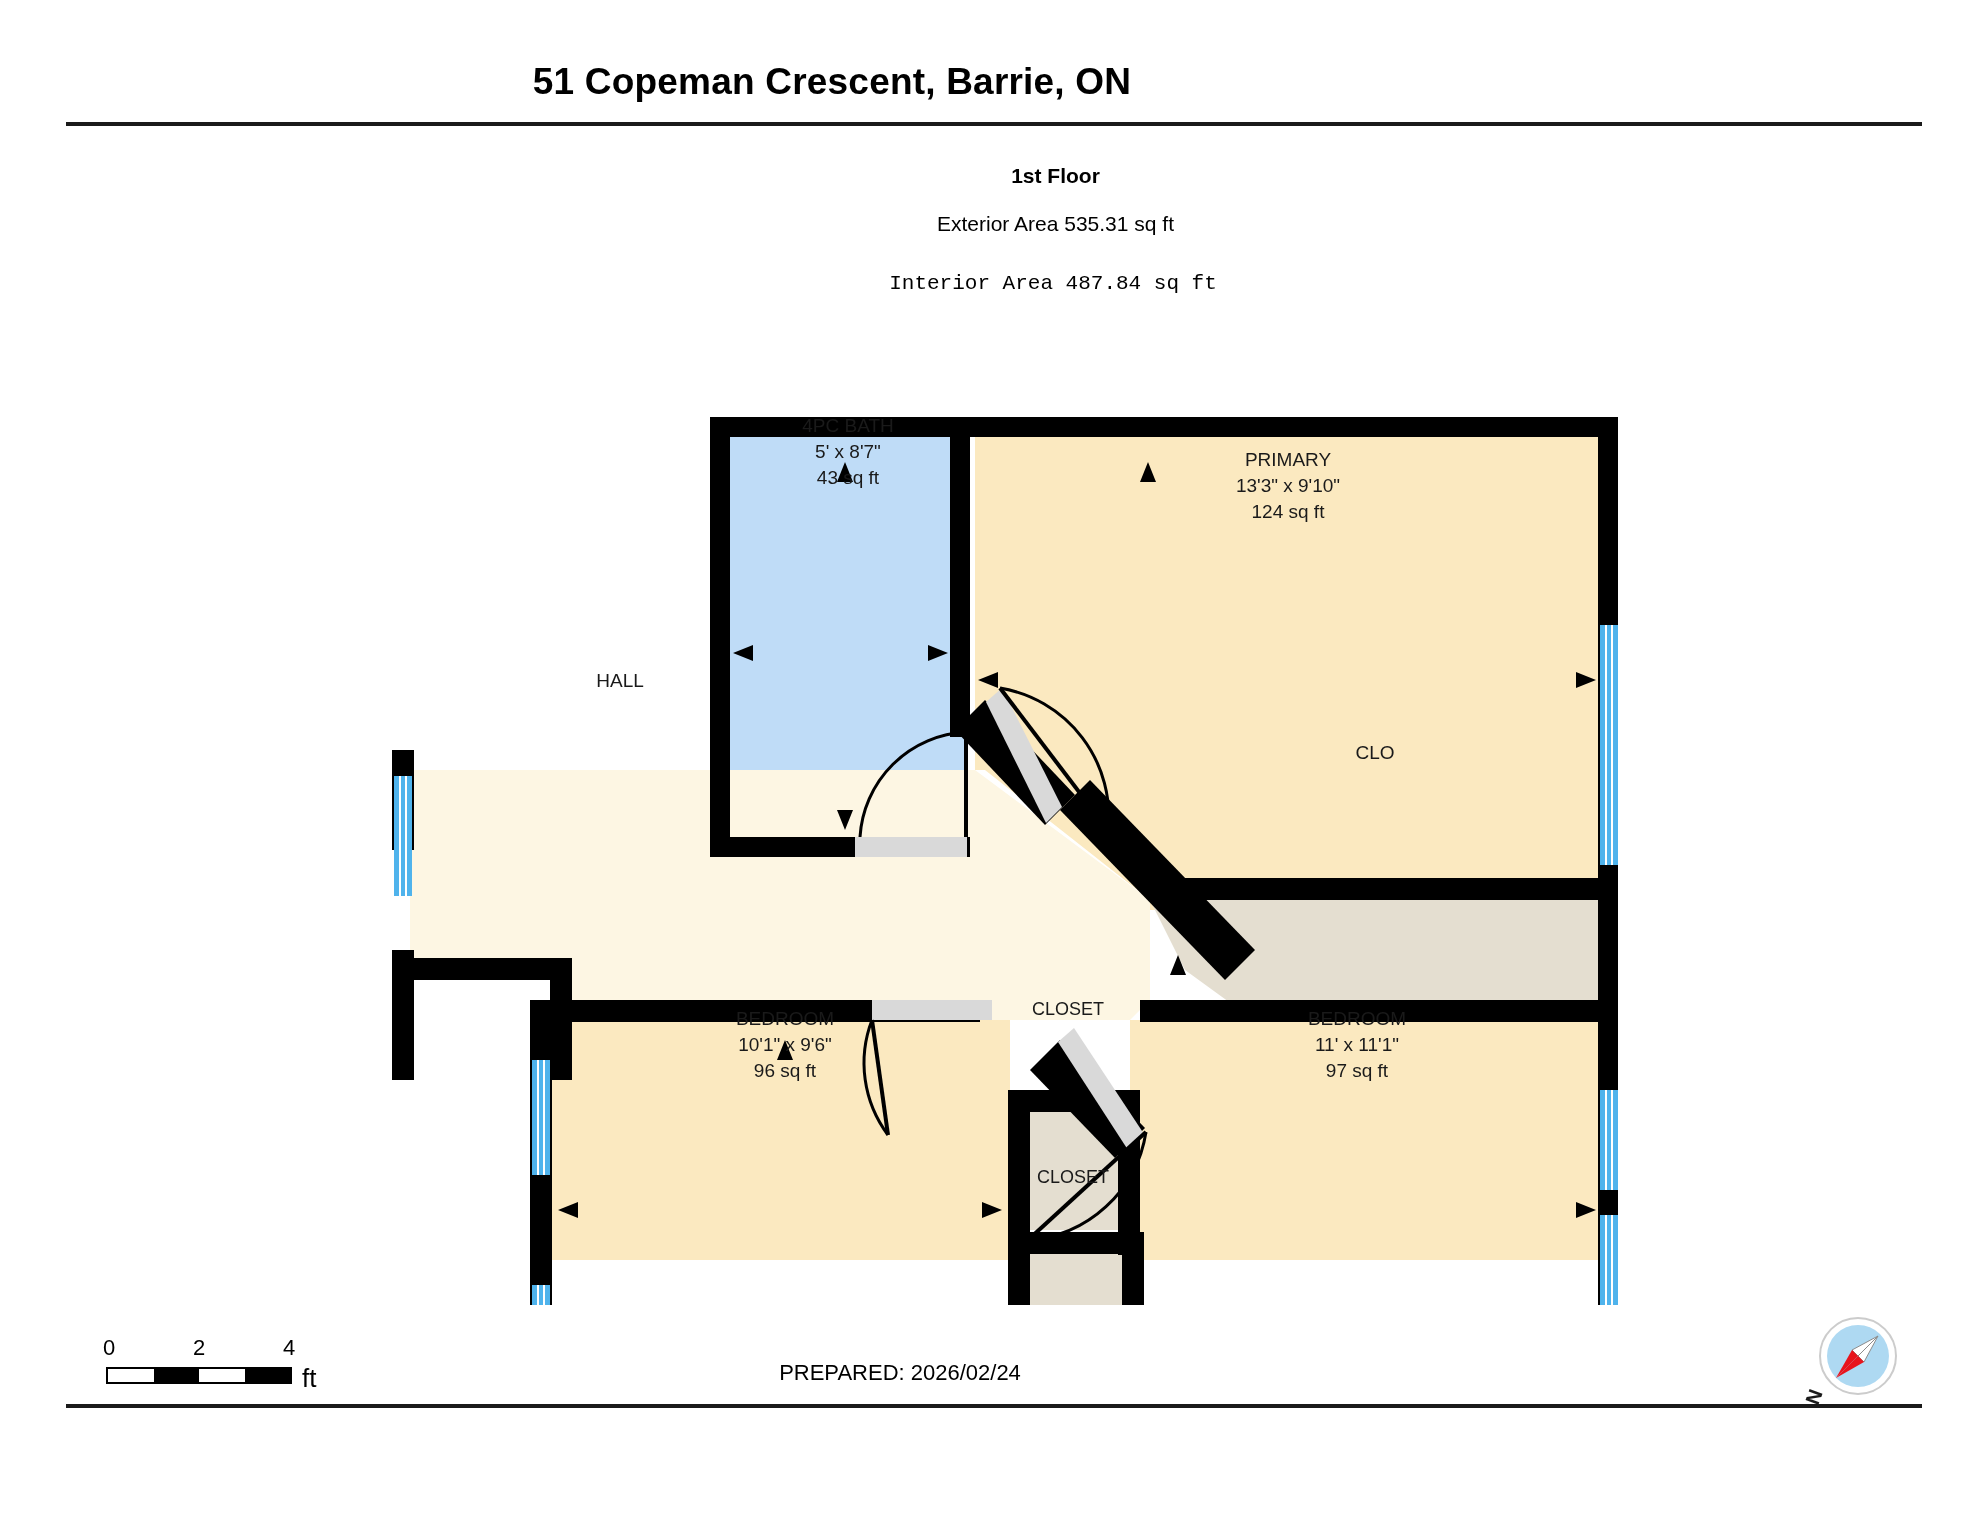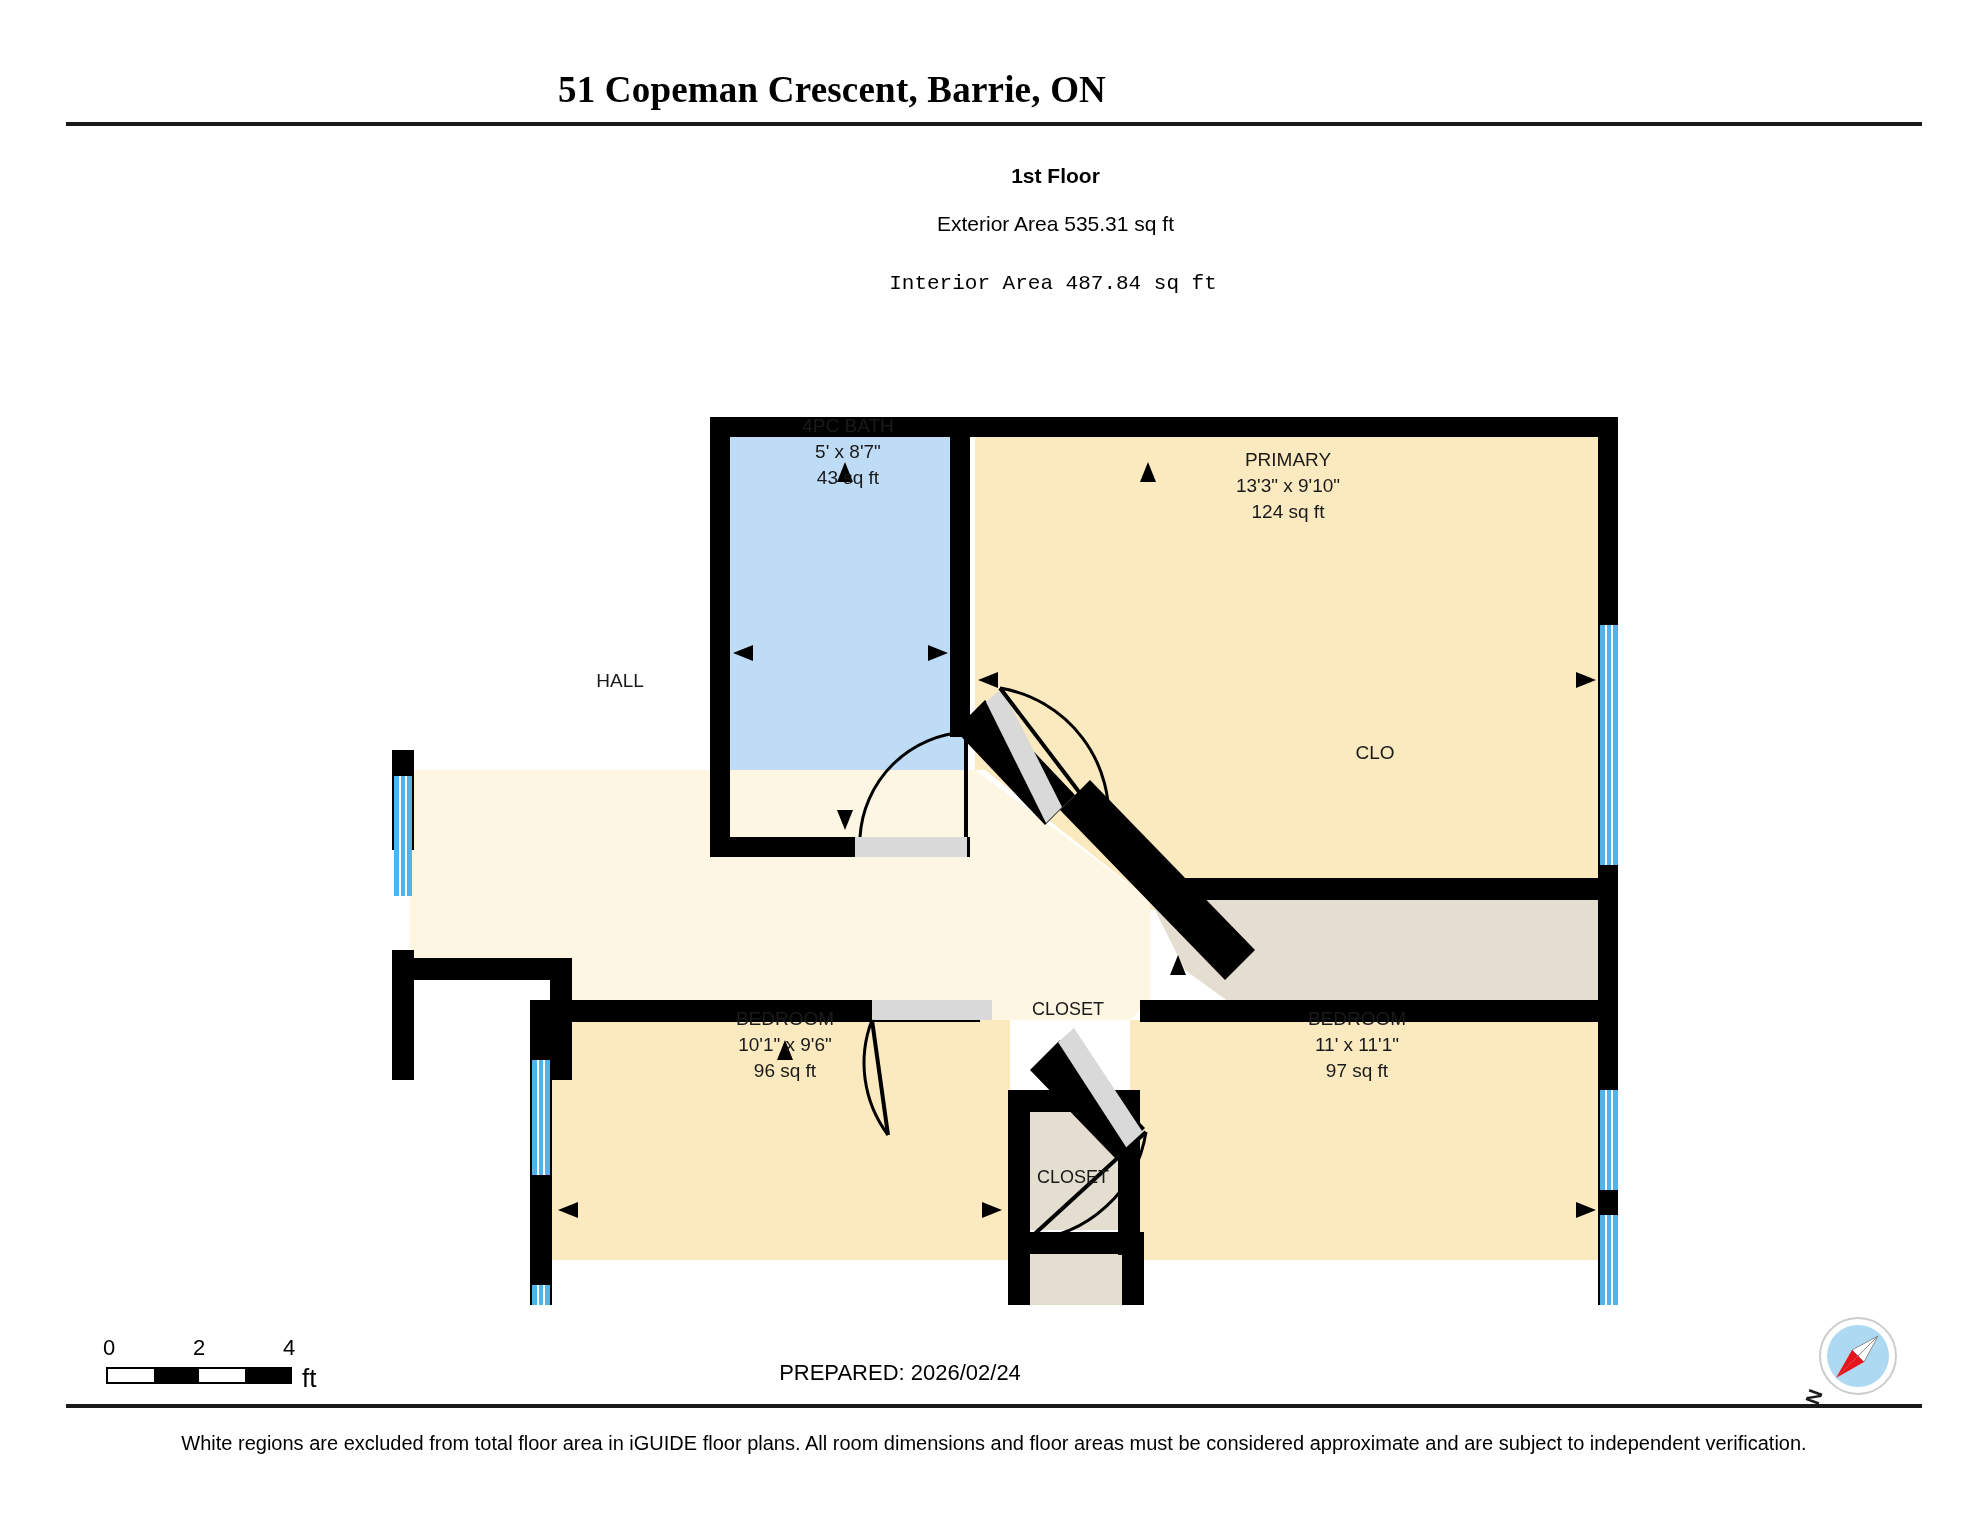--- a/index.html
+++ b/index.html
@@ -14,28 +14,27 @@
     color: #000000;
     overflow: hidden;
     position: relative;
   }
   .page {
     position: absolute;
     inset: 0;
   }
   #page-title {
     position: absolute;
-    top: 68px;
+    top: 61px;
     left: 0;
     width: 1664px;
     text-align: center;
     font-size: 37px;
     font-weight: bold;
     letter-spacing: 0.2px;
-    font-family: Liberation Serif, serif;
   }
   .title-rule {
     position: absolute;
     top: 122px;
     left: 66px;
     width: 1856px;
     height: 4px;
     background: #1a1a1a;
   }
   .footer-rule {
@@ -358,15 +357,14 @@
     <circle cx="58" cy="46" r="38" fill="#ffffff" stroke="#cccccc" stroke-width="2"></circle>
     <circle cx="58" cy="46" r="31" fill="#aed9f2"></circle>
     <polygon points="78,26 58,46 52,40" fill="#ffffff" stroke="#8c8c8c" stroke-width="1"></polygon>
     <polygon points="78,26 58,46 64,52" fill="#ffffff" stroke="#8c8c8c" stroke-width="1"></polygon>
     <polygon points="36,68 58,46 64,52" fill="#e8141c"></polygon>
     <polygon points="36,68 58,46 52,40" fill="#e8141c"></polygon>
     <text x="18" y="96" transform="rotate(-70 18 96)" style="font-family:'Liberation Sans',sans-serif;font-size:20px;font-weight:bold;fill:#1a1a1a">N</text>
   </svg>
 
   <div class="footer-rule"></div>
-  <div id="disclaimer">White regions are excluded from total floor area in iGUIDE floor plans. All room dimensions and floor areas must be considered approximate and are subject to independent verification.</div>
 
 </div>
 
 </body></html>

